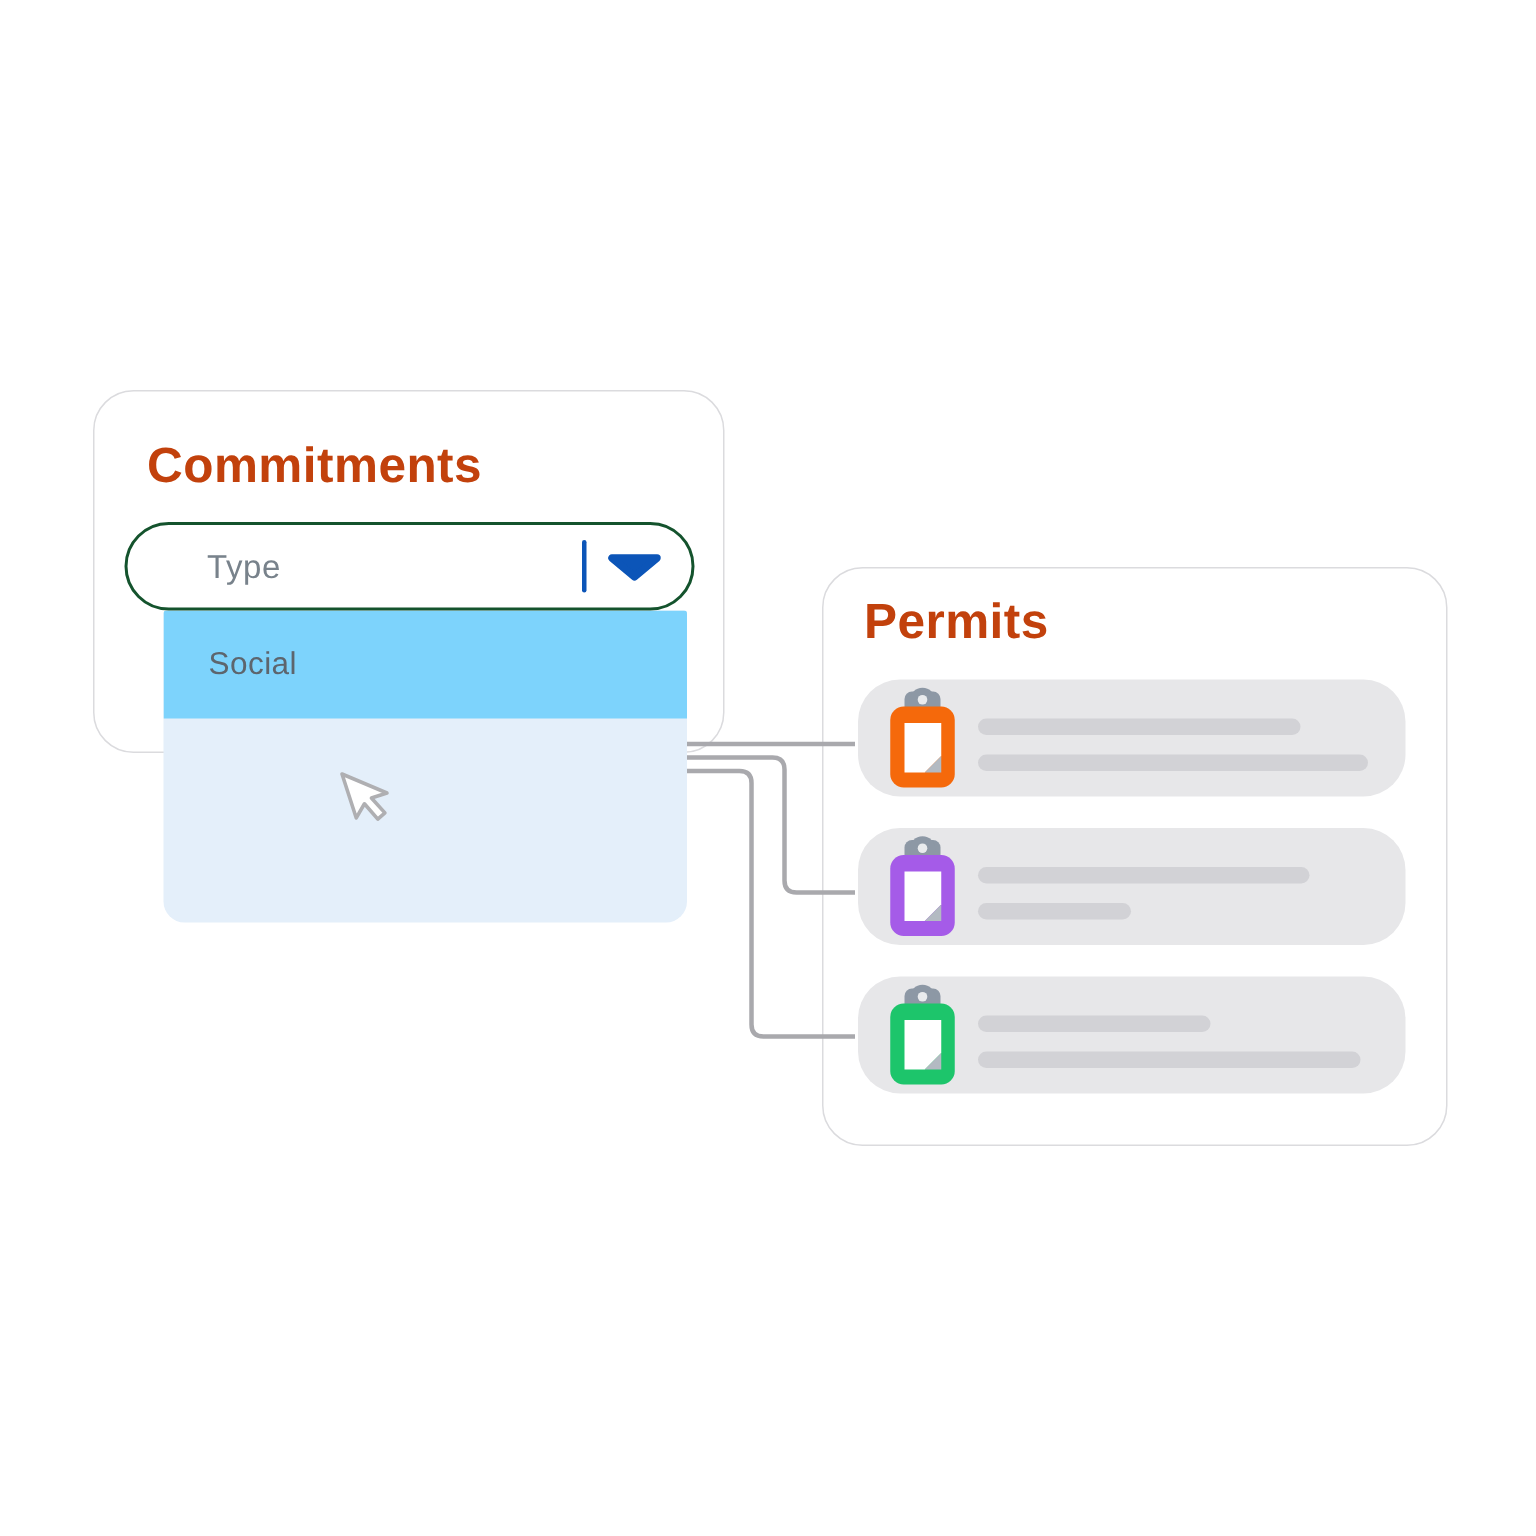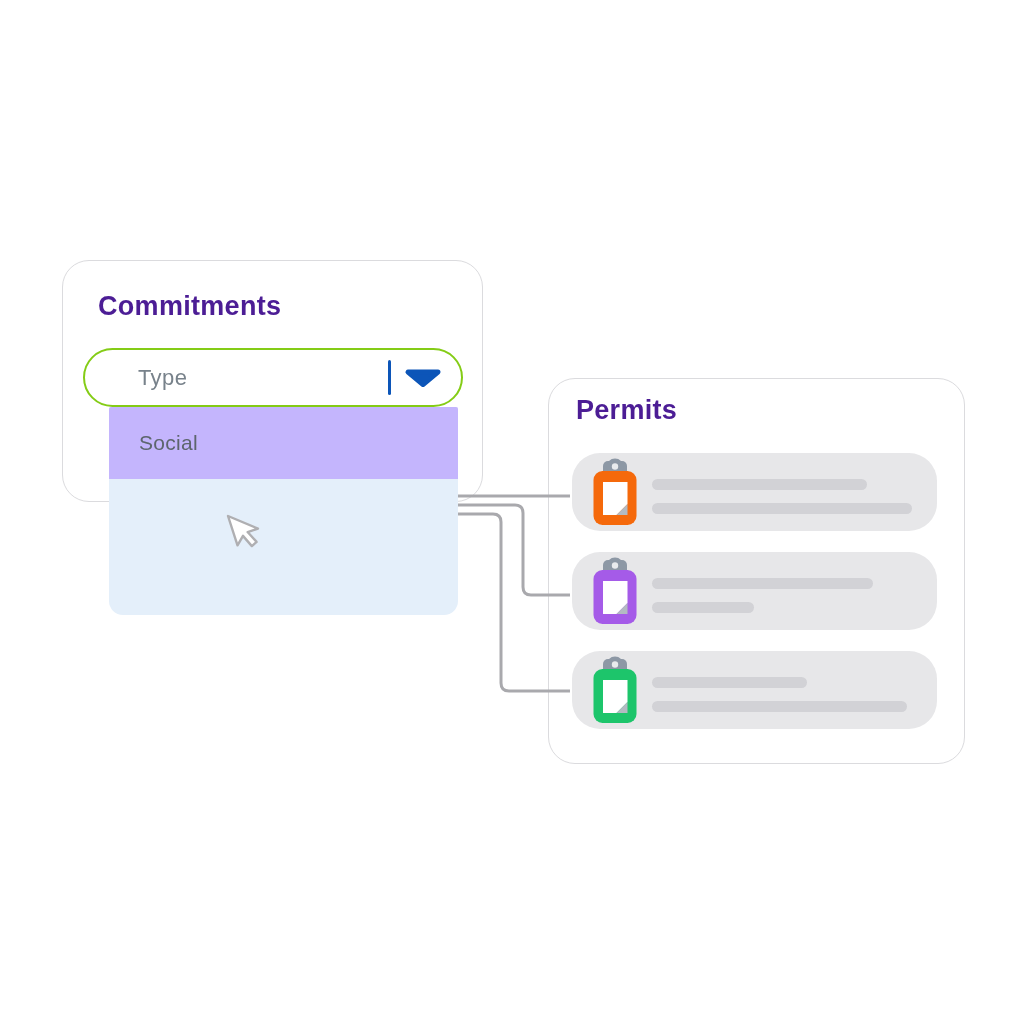--- a/index.html
+++ b/index.html
@@ -5,44 +5,44 @@
   html,body{margin:0;padding:0;background:#ffffff;}
   .stage{
     position:relative;width:1024px;height:1024px;background:#ffffff;overflow:hidden;
     font-family:"Liberation Sans", sans-serif;
   }
   .card{
     position:absolute;background:#ffffff;border:1.5px solid #DBDBDE;border-radius:27px;
     box-sizing:border-box;
   }
   .card-title{
-    position:absolute;font-size:27px;font-weight:700;color:#4c1d95;letter-spacing:.3px;
+    position:absolute;font-size:33px;font-weight:700;color:#c2410c;letter-spacing:.3px;
   }
   
   .commitments-card{left:62px;top:260px;width:421px;height:242px;z-index:1;}
   .commitments-title{left:35px;top:30px;}
   .type-pill{
     position:absolute;left:83px;top:348px;width:380px;height:59px;background:#ffffff;
-    border:2px solid #84cc16;border-radius:30px;box-sizing:border-box;z-index:4;
+    border:2px solid #14532d;border-radius:30px;box-sizing:border-box;z-index:4;
     display:flex;align-items:center;cursor:pointer;
   }
   .type-label{margin-left:53px;font-size:22px;color:#78828B;letter-spacing:.4px;}
   .caret-divider{margin-left:auto;width:3.5px;height:35px;background:#0C55B8;border-radius:2px;}
   .caret-tri{margin-left:12px;margin-right:18px;display:block;}
   
   .dropdown-menu{
     position:absolute;left:109px;top:407px;width:349px;height:208px;z-index:3;
     background:#E4EFFA;border-radius:2px 2px 14px 14px;overflow:hidden;
   }
   .menu-option{
     display:flex;align-items:center;padding-left:30px;font-size:21px;color:#5D656D;
     letter-spacing:.3px;cursor:pointer;box-sizing:border-box;
   }
   .menu-option.opt-0{height:66px;}
-  .menu-option.opt-1{height:72px;background:#c4b5fd;}
+  .menu-option.opt-1{height:72px;background:#7dd3fc;}
   .menu-option.opt-2{height:70px;}
   
   .connectors{position:absolute;left:0;top:0;z-index:2;pointer-events:none;}
   
   .permits-card{left:548px;top:378px;width:417px;height:386px;z-index:1;padding-left:40px;}
   .permits-title{left:27px;top:16px;}
   .permit-row{
     position:absolute;left:23px;width:365px;height:78px;background:#E7E7E9;
     border-radius:28px;cursor:pointer;
   }

